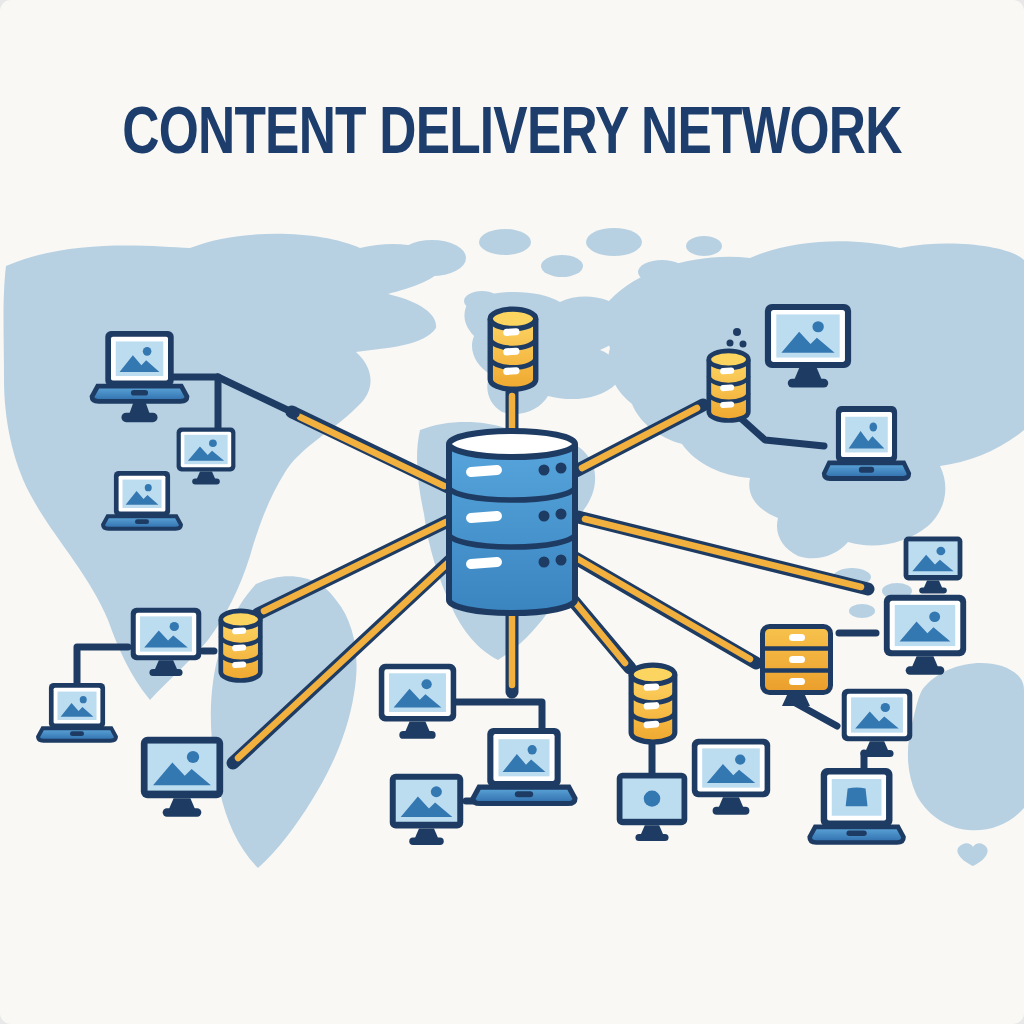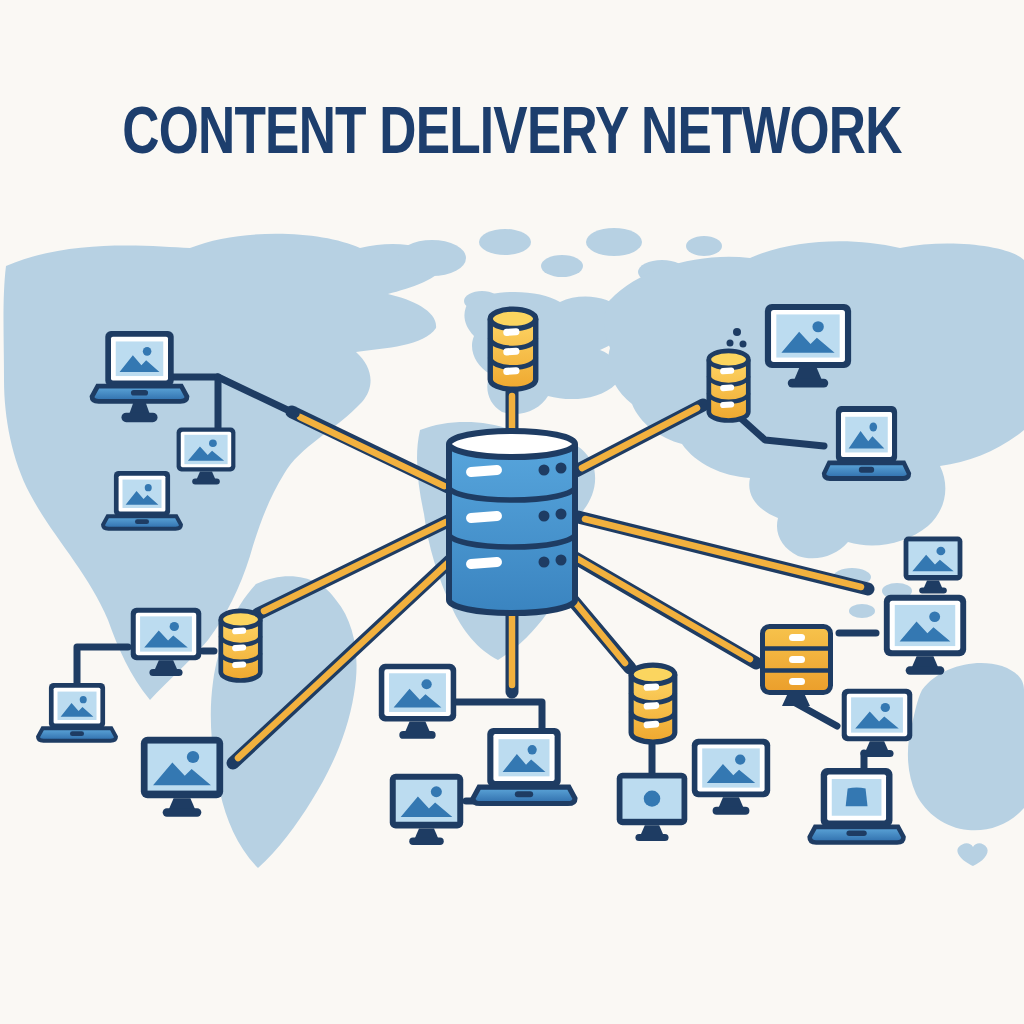--- a/index.html
+++ b/index.html
@@ -1,21 +1,21 @@
 <!DOCTYPE html>
 <html style="--background: #faf8f4; --navy: #1e3c63; --title: #1d3e6d; --map: #b7d1e3; --screen-blue: #bcdcf0; --image-blue: #3478b2; --cable-yellow: #f2b13e; --white: #ffffff;"><head>
 <meta charset="utf-8">
 <style>
   :root{
     --background:#faf8f4; --navy:#1e3c63; --title:#1d3e6d; --map:#b7d1e3;
     --screen-blue:#bcdcf0; --image-blue:#3478b2; --cable-yellow:#f2b13e; --white:#ffffff;
   }
   html,body{margin:0;padding:0;}
   body{background:#e8e8e8;font-family:"Liberation Sans",sans-serif;}
-  .canvas{position:relative;width:1024px;height:1024px;background:var(--background);overflow:hidden;margin:0 auto;}
+  .canvas{position:relative;width:1024px;height:1024px;background:var(--background);overflow:hidden;margin:0 auto;border-radius:11px;}
   .title{
     position:absolute;top:92px;left:0;right:0;text-align:center;
     font-family:"Liberation Sans",sans-serif;font-weight:bold;font-size:66px;
     color:var(--title);transform:scaleX(0.78);letter-spacing:-1px;white-space:nowrap;
   }
   svg{position:absolute;left:0;top:0;}
   .cableU{stroke:var(--navy);stroke-width:13;stroke-linecap:round;fill:none;}
   .cableO{stroke:var(--cable-yellow);stroke-width:6.5;stroke-linecap:round;fill:none;}
   .wire{stroke:var(--navy);stroke-width:7;fill:none;stroke-linecap:round;stroke-linejoin:round;}
   .land{fill:var(--map);}

